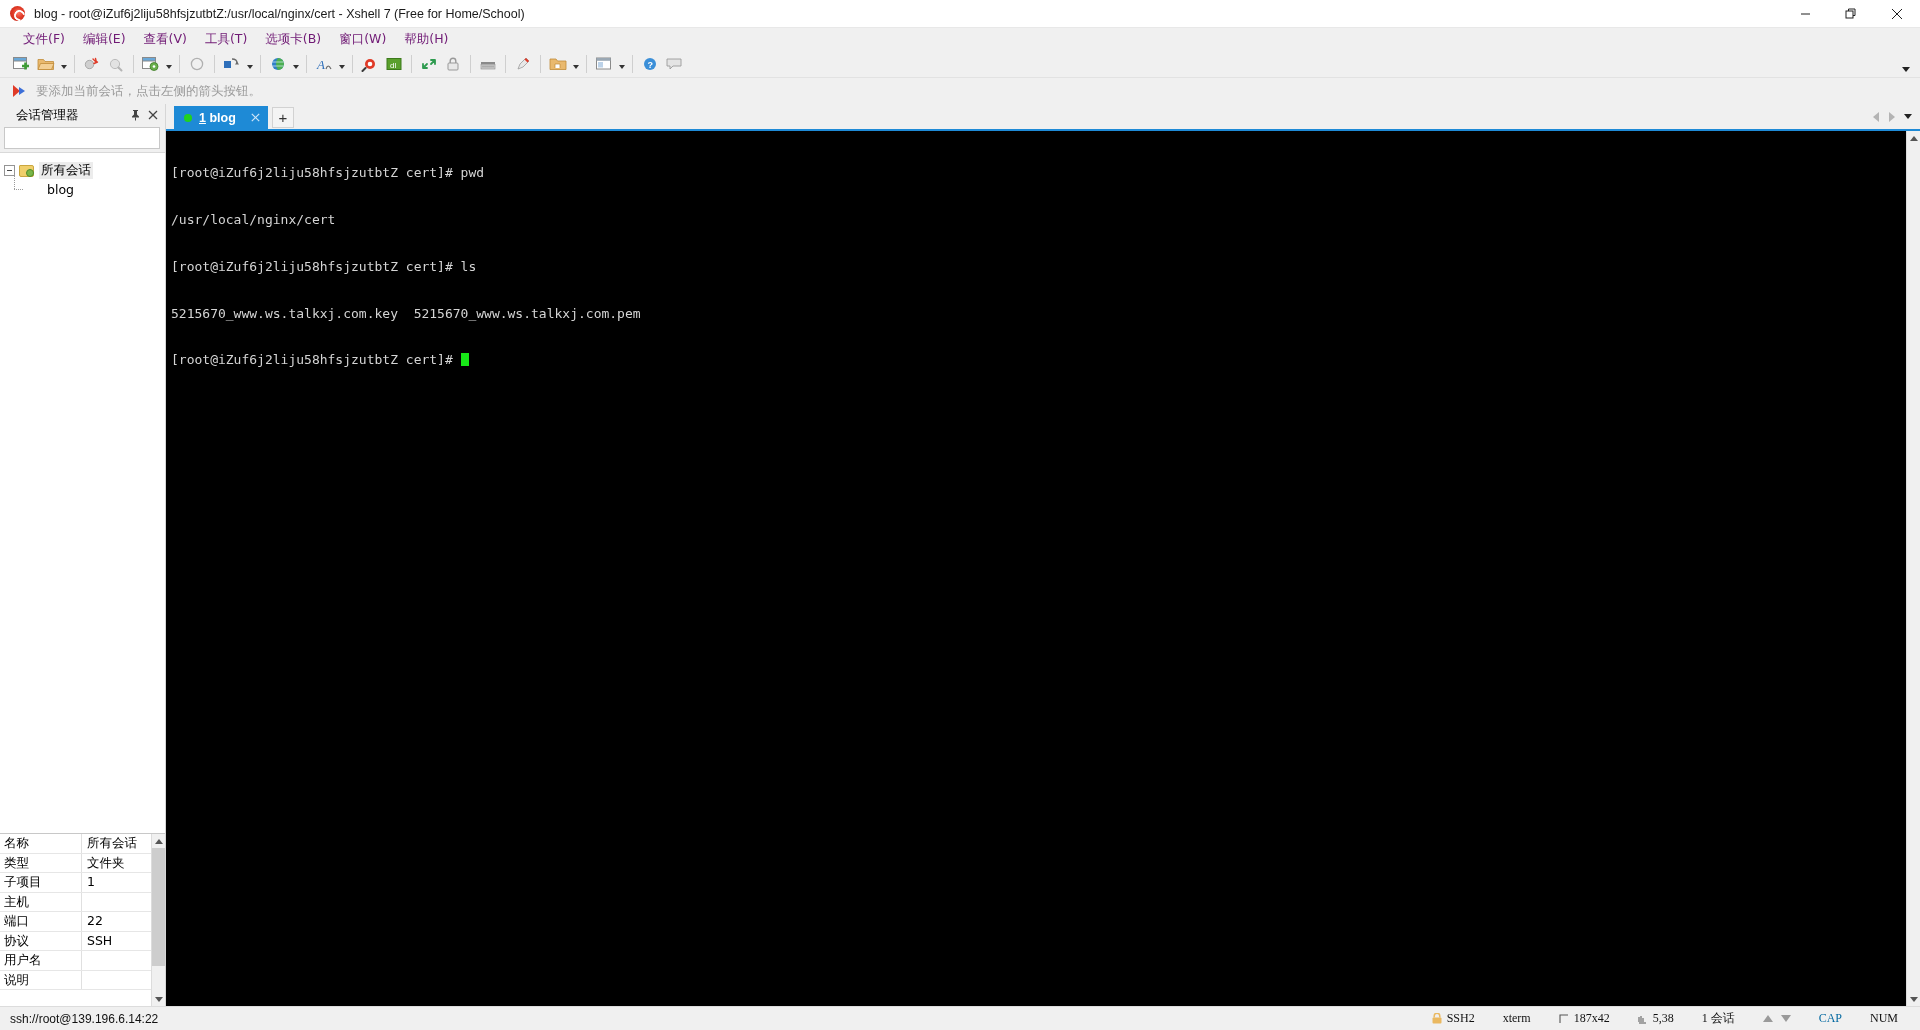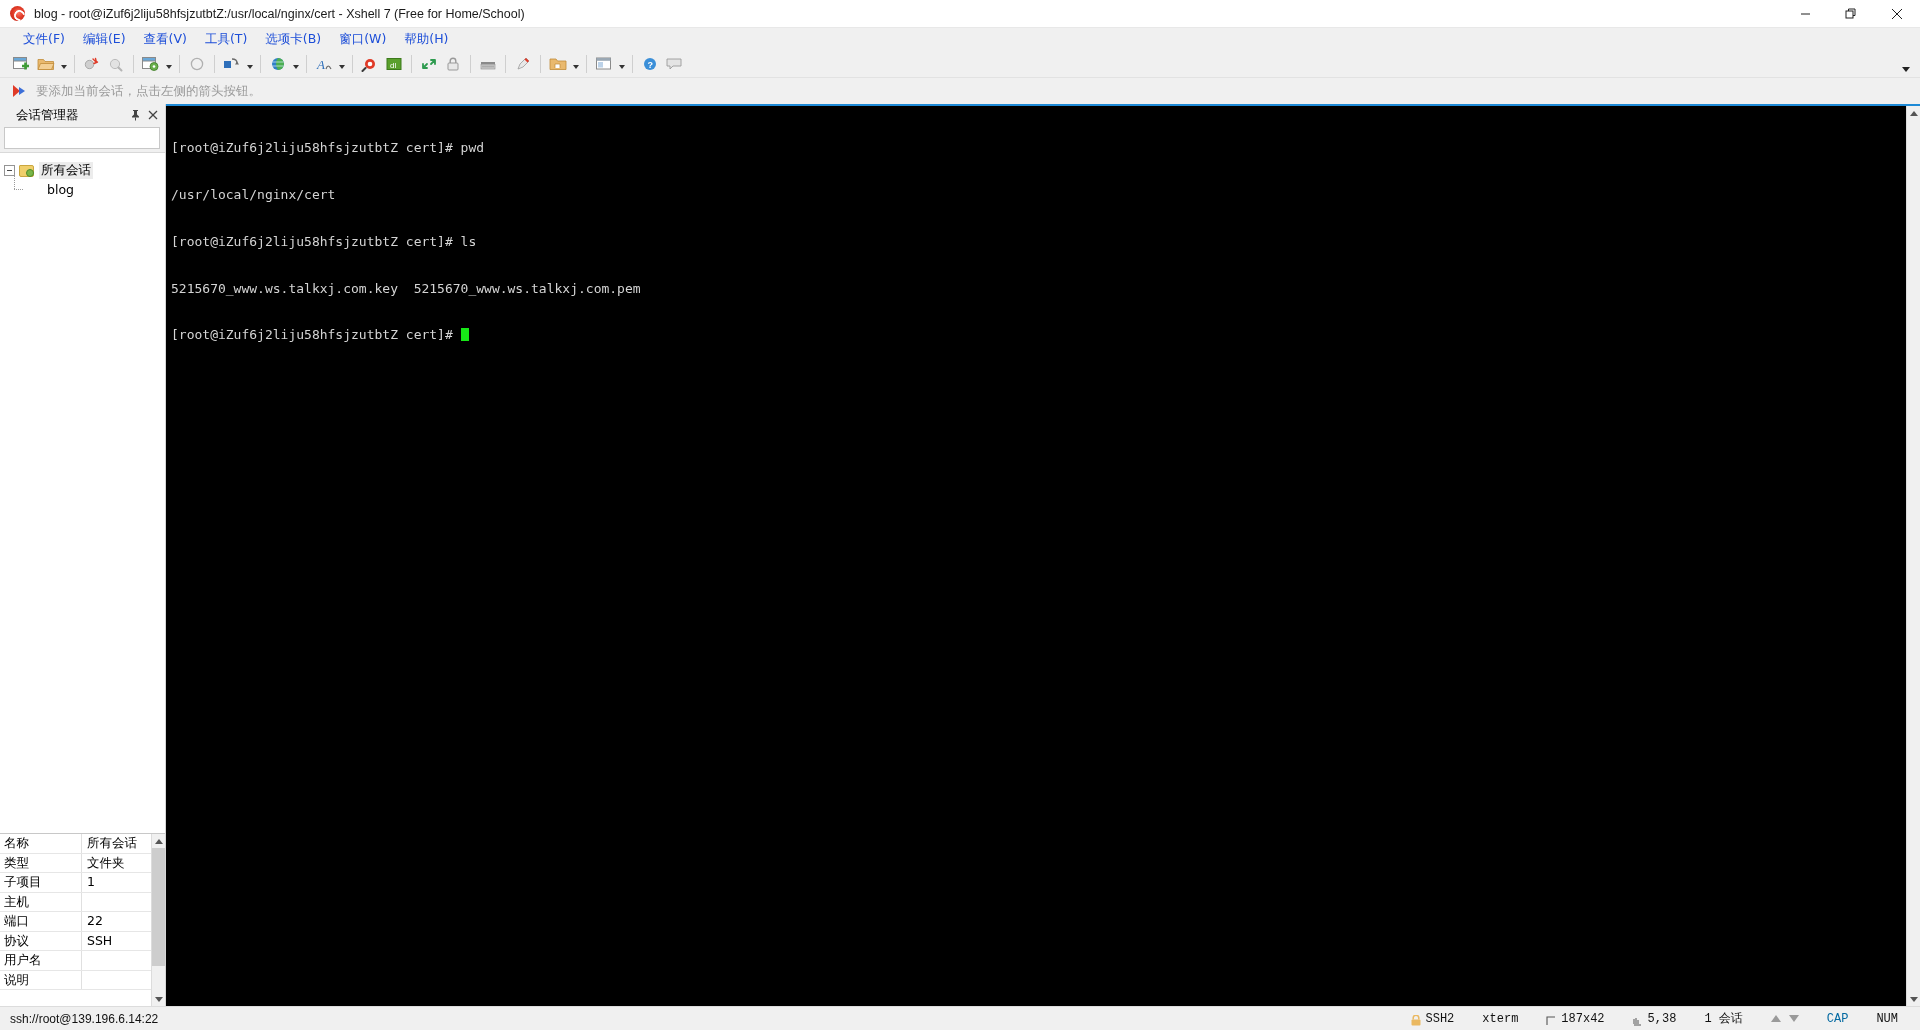--- a/index.html
+++ b/index.html
@@ -38,21 +38,21 @@
     color: #202020;
   }
   .win-btn svg { display:block; }
 
   
   .menubar {
     height: 22px; min-height:22px; display: flex; align-items: center;
     background: #f0f0f0; padding-left: 14px;
   }
   .menu-item {
-    padding: 2px 9px; font-size: 12.5px; color: #1d4ed8; white-space: nowrap; line-height: 18px;
+    padding: 2px 9px; font-size: 12.5px; color: #701a75; white-space: nowrap; line-height: 18px;
     font-family: "DejaVu Sans", "Liberation Sans", sans-serif;
   }
 
   
   .toolbar {
     height: 28px; min-height:28px; display: flex; align-items: center;
     background: #f0f0f0; padding-left: 10px; position: relative;
     border-bottom: 1px solid #e2e2e2;
   }
   .tb-btn {
@@ -213,22 +213,22 @@
 
   .term-sb { width: 14px; min-width:14px; background: #f0f0f0; display: flex; flex-direction: column; border-left:1px solid #dcdcdc; }
 
   
   .statusbar {
     height: 24px; min-height:24px; background: #f0f0f0; border-top: 1px solid #dcdcdc;
     display: flex; align-items: center; font-size: 12px; padding: 0 8px 0 10px; color: #111;
   }
   .sb-left { color: #111; }
   .sb-right { margin-left: auto; display: flex; align-items: center; gap: 0px; }
-  .sb-cell { display: flex; align-items: flex-end; padding: 0 14px; white-space: nowrap;
-    font-family: Liberation Mono, monospace; }
+  .sb-cell { display: flex; align-items: center; padding: 0 14px; white-space: nowrap;
+    font-family: Liberation Serif, serif; }
   .sb-cell.gray { color: #0369a1; }
   .sb-mini-ico { margin-right: 5px; display:flex; align-items:center; }
   .arrow-up { border-left:5px solid transparent;border-right:5px solid transparent;border-bottom:7px solid #9a9a9a; }
   .arrow-dn { border-left:5px solid transparent;border-right:5px solid transparent;border-top:7px solid #9a9a9a; margin-left:8px; }
 </style>
 </head>
 <body>
 
 <div class="app">
 
@@ -559,20 +559,44 @@
           <div class="sb-track"></div>
           <div class="sb-arrow">
               <i class="dn"></i>
             </div>
         </div>
       </div>
     </div>
 
     <div class="rightside">
 
+      <div class="tabstrip">
+        <div class="tab">
+          <span class="dot"></span>
+          <span class="lbl"><u>1</u>&nbsp;<span>blog</span></span>
+          <span class="x">
+            <svg width="9" height="9" viewBox="0 0 9 9">
+              <line x1="0.8" y1="0.8" x2="8.2" y2="8.2" stroke="currentColor" stroke-width="1.2"></line>
+              <line x1="8.2" y1="0.8" x2="0.8" y2="8.2" stroke="currentColor" stroke-width="1.2"></line>
+            </svg>
+          </span>
+        </div>
+        <div class="newtab">+</div>
+        <div class="tabstrip-right">
+          <span class="tsr-btn">
+              <i class="l"></i>
+            </span>
+          <span class="tsr-btn">
+              <i class="r"></i>
+            </span>
+          <span class="tsr-btn">
+              <i class="d"></i>
+            </span>
+        </div>
+      </div>
 
       <div class="term-wrap">
         <div class="terminal">
           <div class="term-line">[root@iZuf6j2liju58hfsjzutbtZ cert]# pwd</div>
           <div class="term-line">/usr/local/nginx/cert</div>
           <div class="term-line">[root@iZuf6j2liju58hfsjzutbtZ cert]# ls</div>
           <div class="term-line">5215670_www.ws.talkxj.com.key  5215670_www.ws.talkxj.com.pem</div>
           <div class="term-line"><span>[root@iZuf6j2liju58hfsjzutbtZ cert]# </span><span class="cursor"></span></div>
         </div>
         <div class="term-sb">

